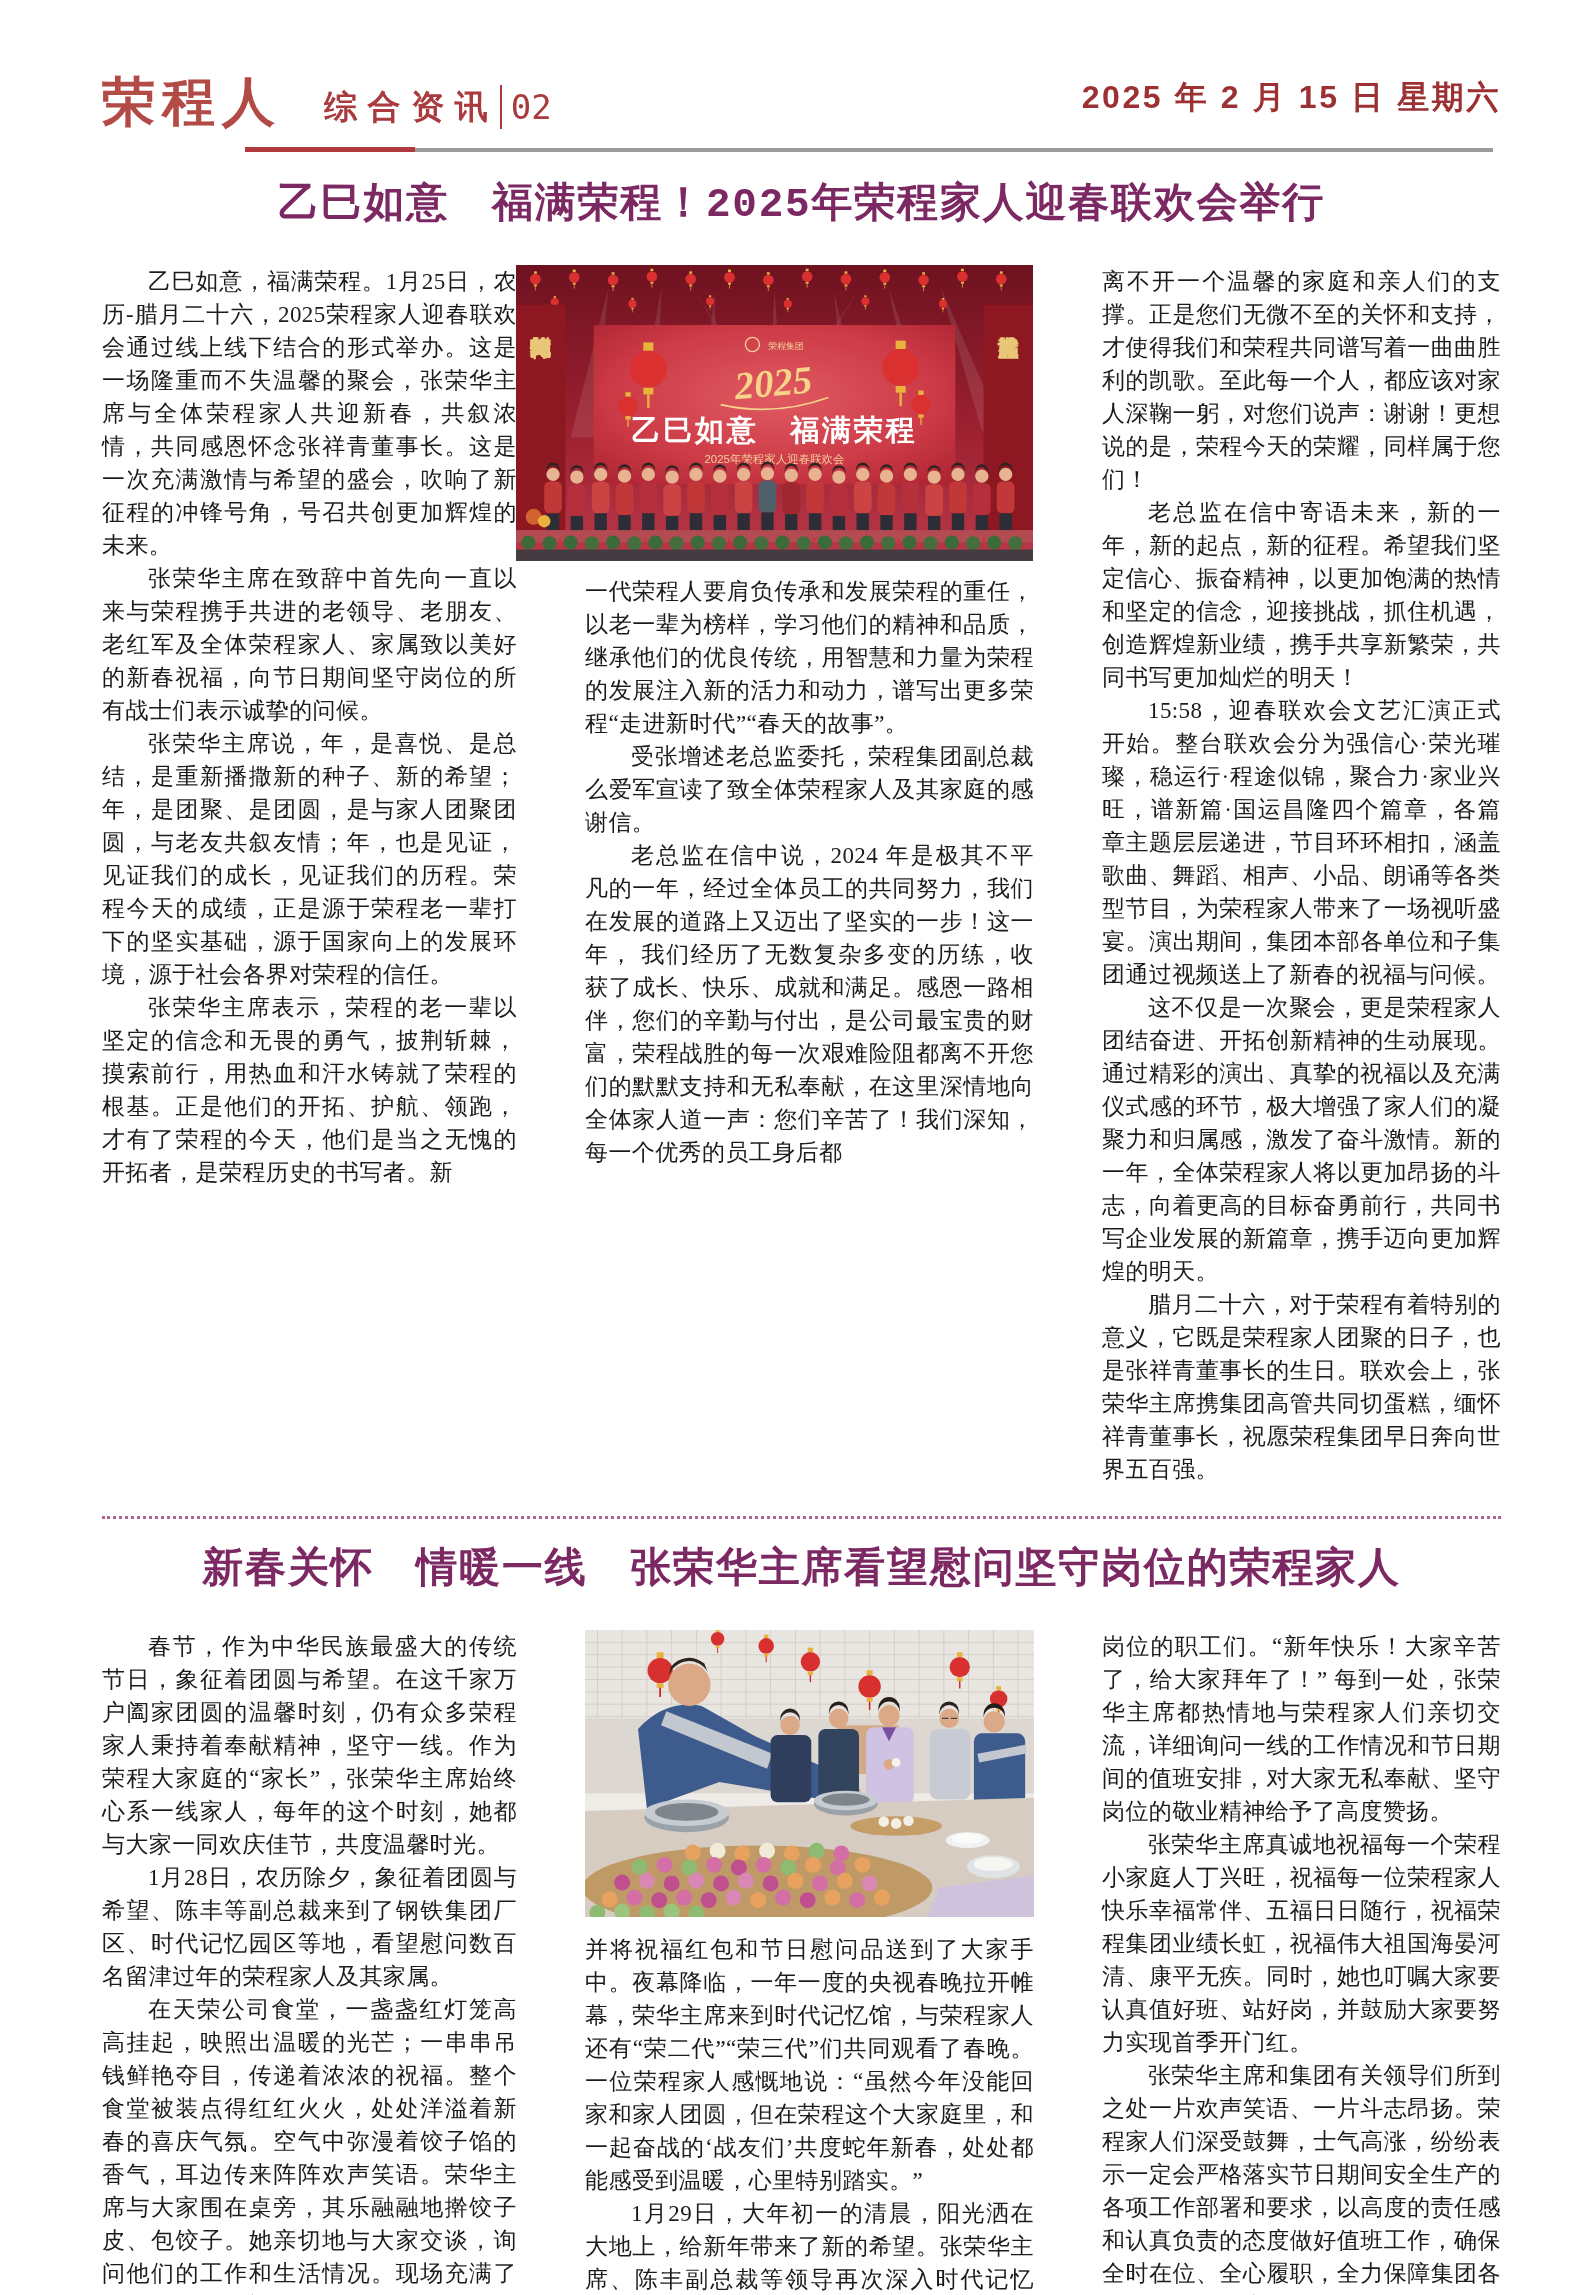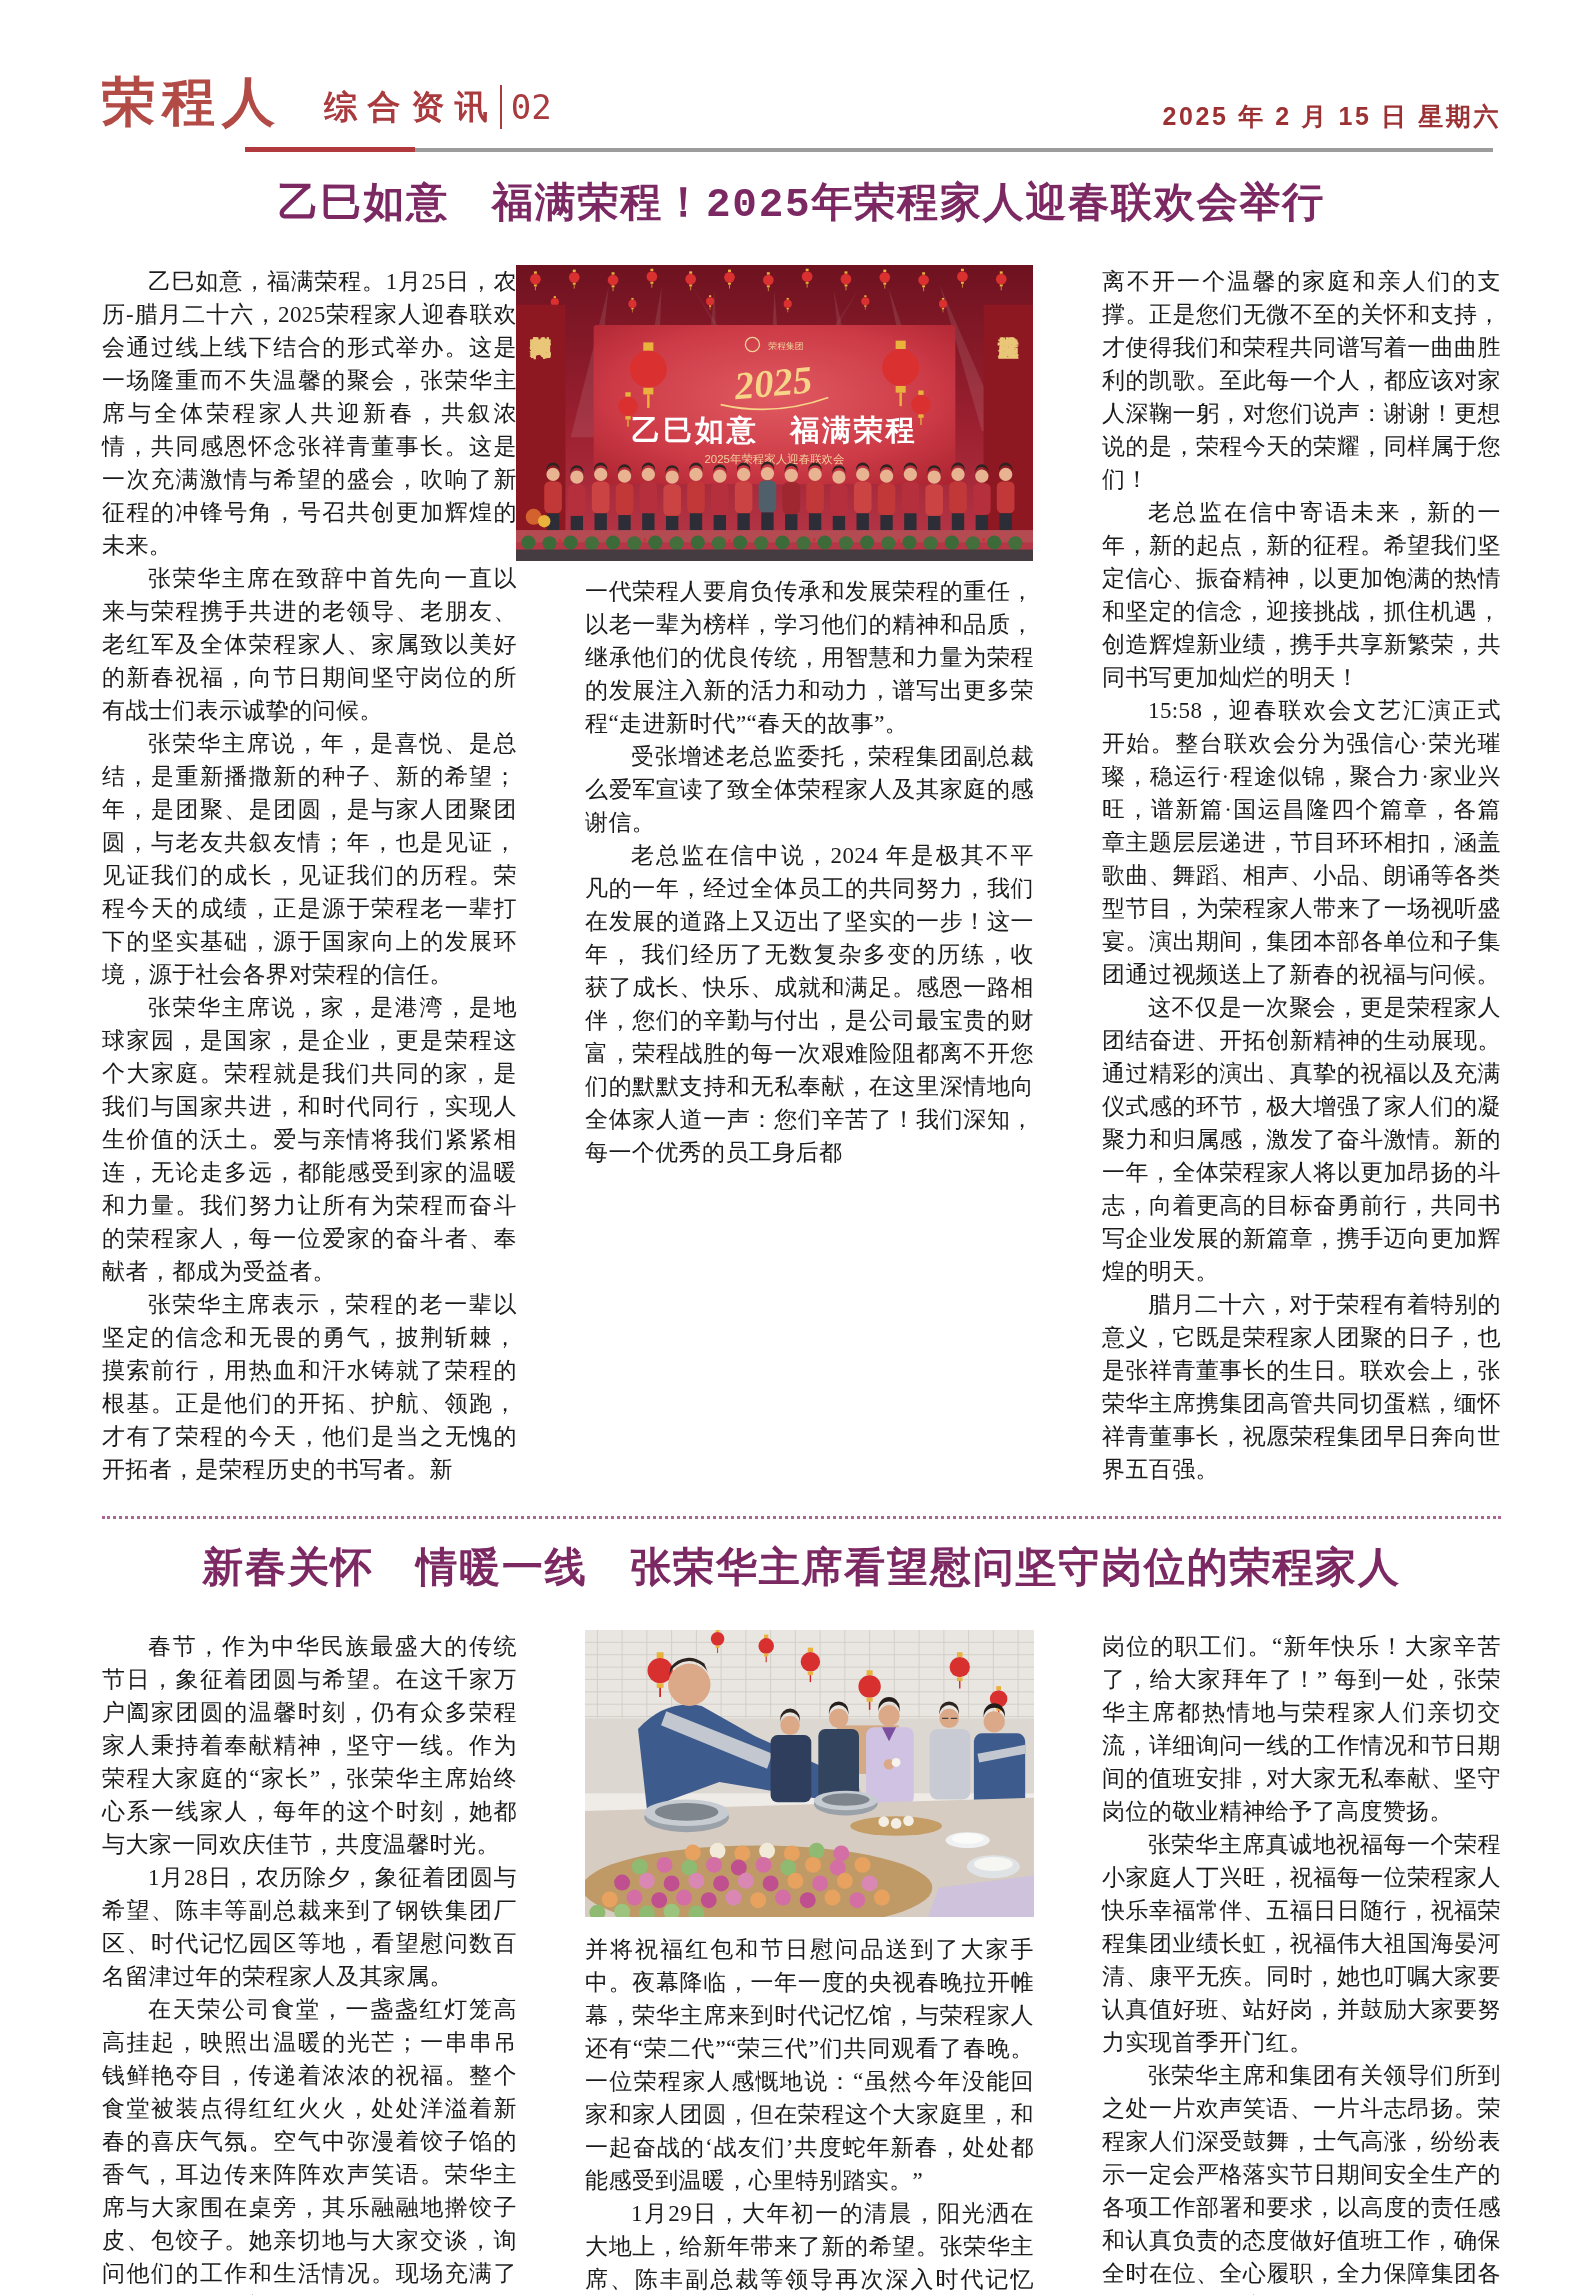--- a/index.html
+++ b/index.html
@@ -10,22 +10,22 @@
             display:flex;}
   .logo{font-size:53px;font-weight:700;color:#b24a46;letter-spacing:7px;line-height:1;
         font-family:"Liberation Serif","DejaVu Serif",serif;}
   .section-group{display:flex;align-items:center;margin-left:42px;padding-bottom:9px;}
   .section-label{font-family:"Liberation Sans","DejaVu Sans",sans-serif;
                  font-size:33px;font-weight:700;color:#a93a3e;letter-spacing:10.6px;}
   .section-divider{width:1.8px;height:44px;background:#a93a3e;margin:0 8.8px 0 1.8px;}
   .page-no{font-family:"DejaVu Sans Mono","Liberation Mono",monospace;
            font-size:34px;color:#a93a3e;}
   .masthead-spacer{flex:1;}
-  .date{font-family:"Liberation Sans","DejaVu Sans",sans-serif;font-size:25px;
-        font-weight:700;color:#9c3133;letter-spacing:2.6px;padding-bottom:2px;margin-top:24px;}
+  .date{font-family:"Liberation Sans","DejaVu Sans",sans-serif;font-size:32px;
+        font-weight:700;color:#9c3133;letter-spacing:2.6px;padding-bottom:2px;}
   .header-rule{position:absolute;top:148px;left:245px;width:1248px;height:3.5px;background:#9c9c9c;}
   .header-rule-red{position:absolute;top:-0.9px;left:0;width:170px;height:5.3px;background:#b03a3e;}
   
   .main{position:absolute;top:173px;left:102px;width:1399px;}
   .article-title{font-family:Liberation Mono, monospace;
                  font-size:41px;font-weight:700;color:#7c2963;text-align:center;
                  letter-spacing:1.8px;margin:8px 0 35px 0;line-height:1.2;}
   .cols{display:flex;justify-content:space-between;align-items:flex-start;}
   .col{text-align:justify;}
   .col-1{width:415px;}
@@ -61,21 +61,20 @@
 
   <div class="main">
 
     <section>
       <h1 class="article-title">乙巳如意　福满荣程！2025年荣程家人迎春联欢会举行</h1>
       <div class="cols">
         <div class="col col-1">
             <p class="para indent">乙巳如意，福满荣程。1月25日，农历-腊月二十六，2025荣程家人迎春联欢会通过线上线下结合的形式举办。这是一场隆重而不失温馨的聚会，张荣华主席与全体荣程家人共迎新春，共叙浓情，共同感恩怀念张祥青董事长。这是一次充满激情与希望的盛会，吹响了新征程的冲锋号角，号召共创更加辉煌的未来。</p>
             <p class="para indent">张荣华主席在致辞中首先向一直以来与荣程携手共进的老领导、老朋友、老红军及全体荣程家人、家属致以美好的新春祝福，向节日期间坚守岗位的所有战士们表示诚挚的问候。</p>
             <p class="para indent">张荣华主席说，年，是喜悦、是总结，是重新播撒新的种子、新的希望；年，是团聚、是团圆，是与家人团聚团圆，与老友共叙友情；年，也是见证，见证我们的成长，见证我们的历程。荣程今天的成绩，正是源于荣程老一辈打下的坚实基础，源于国家向上的发展环境，源于社会各界对荣程的信任。</p>
-            <p class="para indent">张荣华主席说，家，是港湾，是地球家园，是国家，是企业，更是荣程这个大家庭。荣程就是我们共同的家，是我们与国家共进，和时代同行，实现人生价值的沃土。爱与亲情将我们紧紧相连，无论走多远，都能感受到家的温暖和力量。我们努力让所有为荣程而奋斗的荣程家人，每一位爱家的奋斗者、奉献者，都成为受益者。</p>
             <p class="para indent">张荣华主席表示，荣程的老一辈以坚定的信念和无畏的勇气，披荆斩棘，摸索前行，用热血和汗水铸就了荣程的根基。正是他们的开拓、护航、领跑，才有了荣程的今天，他们是当之无愧的开拓者，是荣程历史的书写者。新</p>
           </div>
         <div class="col col-2">
           <figure class="photo1">
             <svg viewBox="0 0 586 335" preserveAspectRatio="none">
               <defs>
                 <linearGradient id="bgR" x1="0" y1="0" x2="0" y2="1">
                   <stop offset="0" stop-color="#6e1220"></stop>
                     <stop offset="0.55" stop-color="#9c2030"></stop>
                     <stop offset="1" stop-color="#b8394a"></stop>

